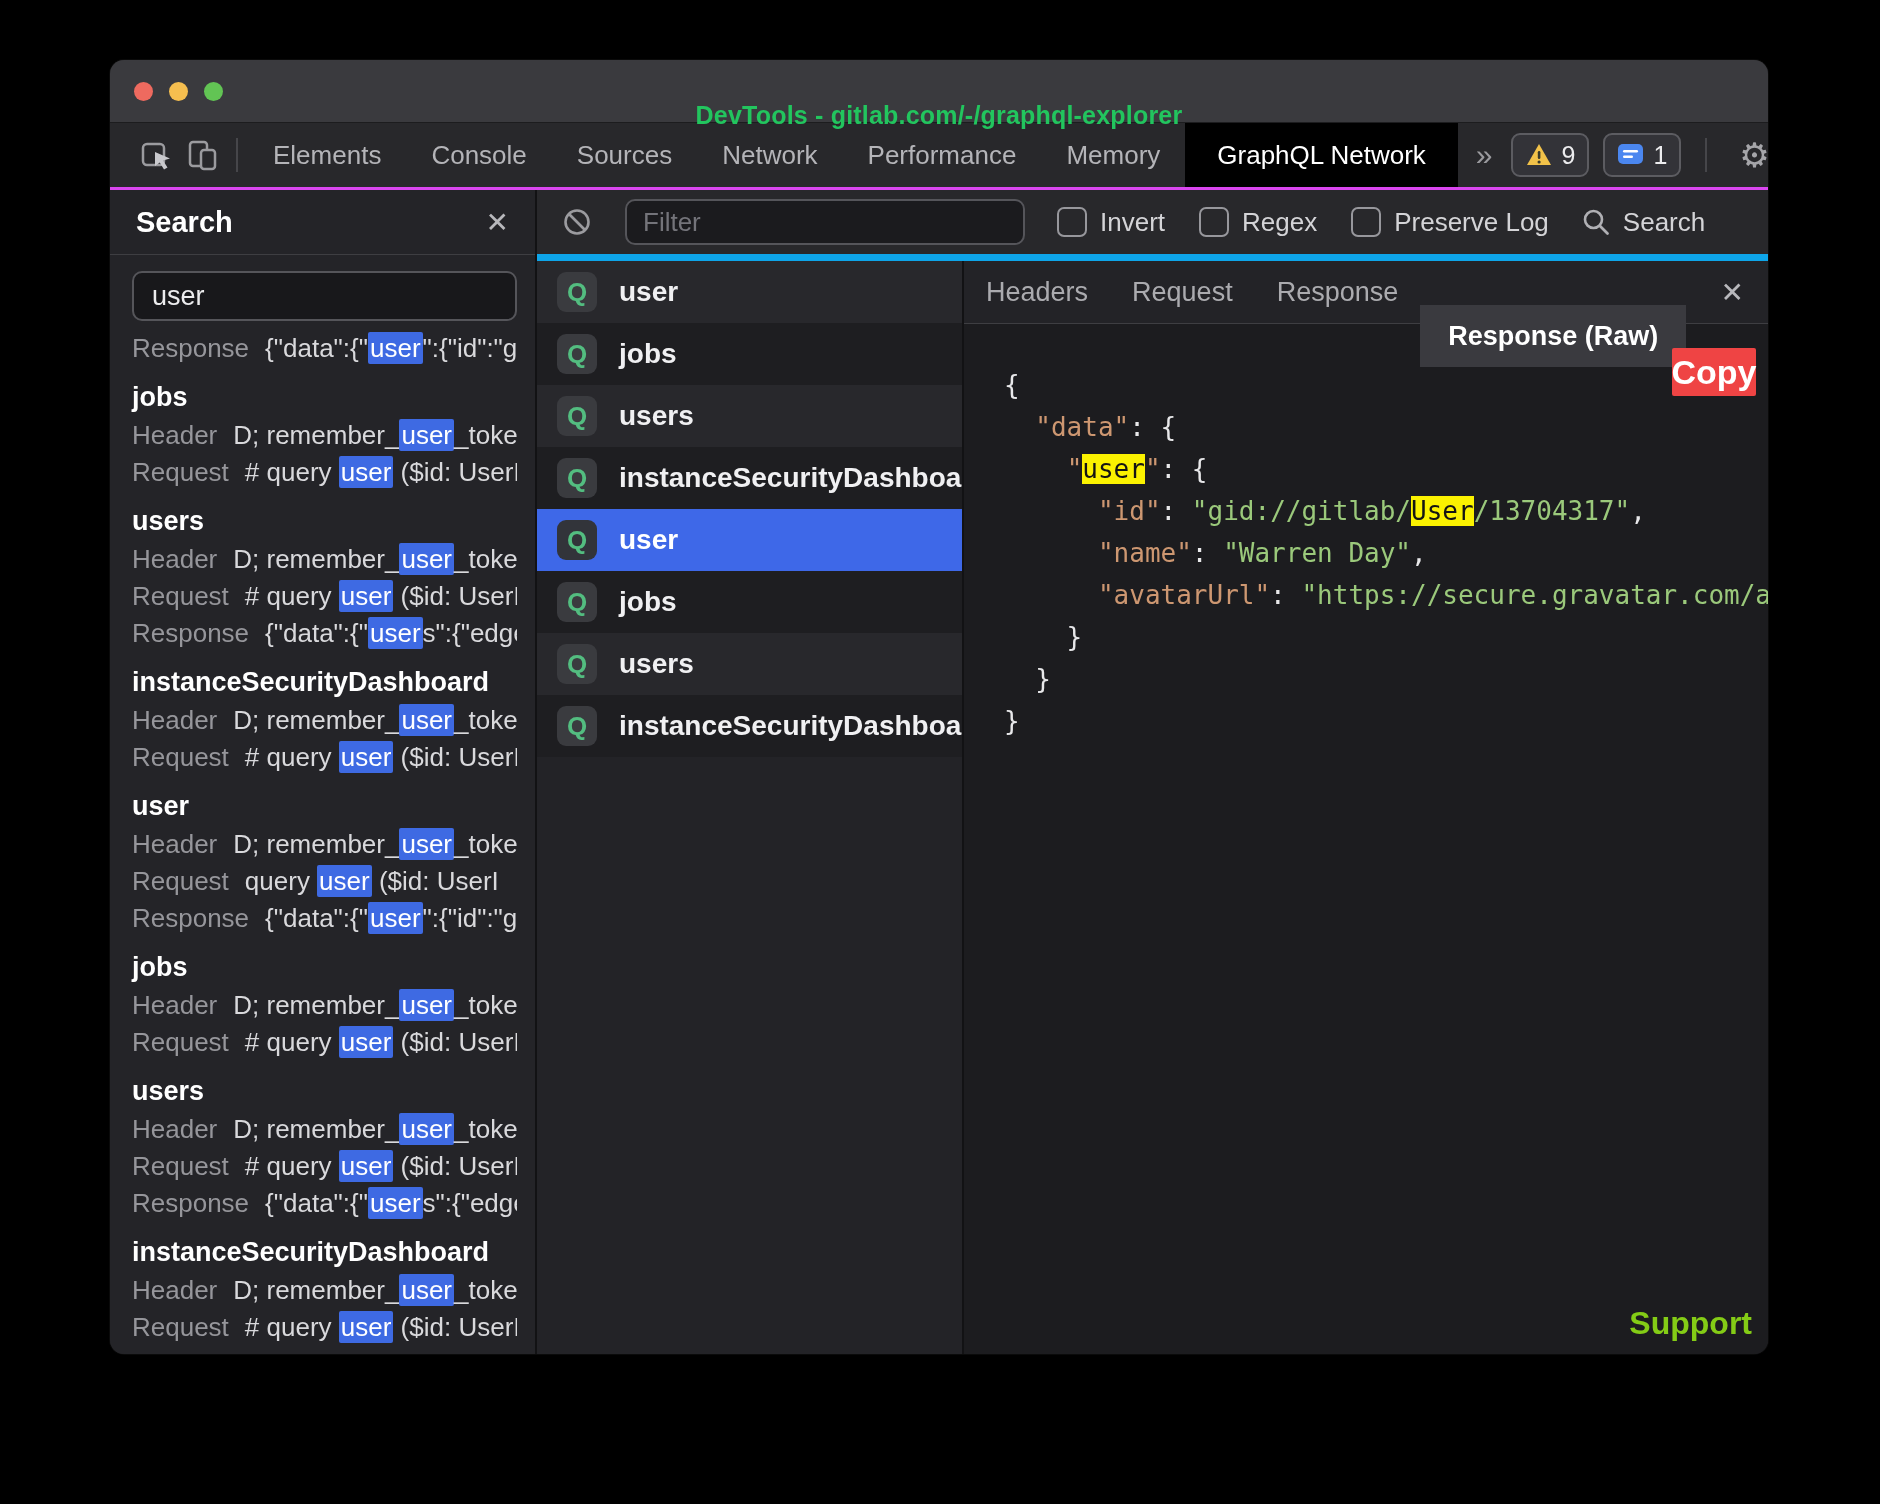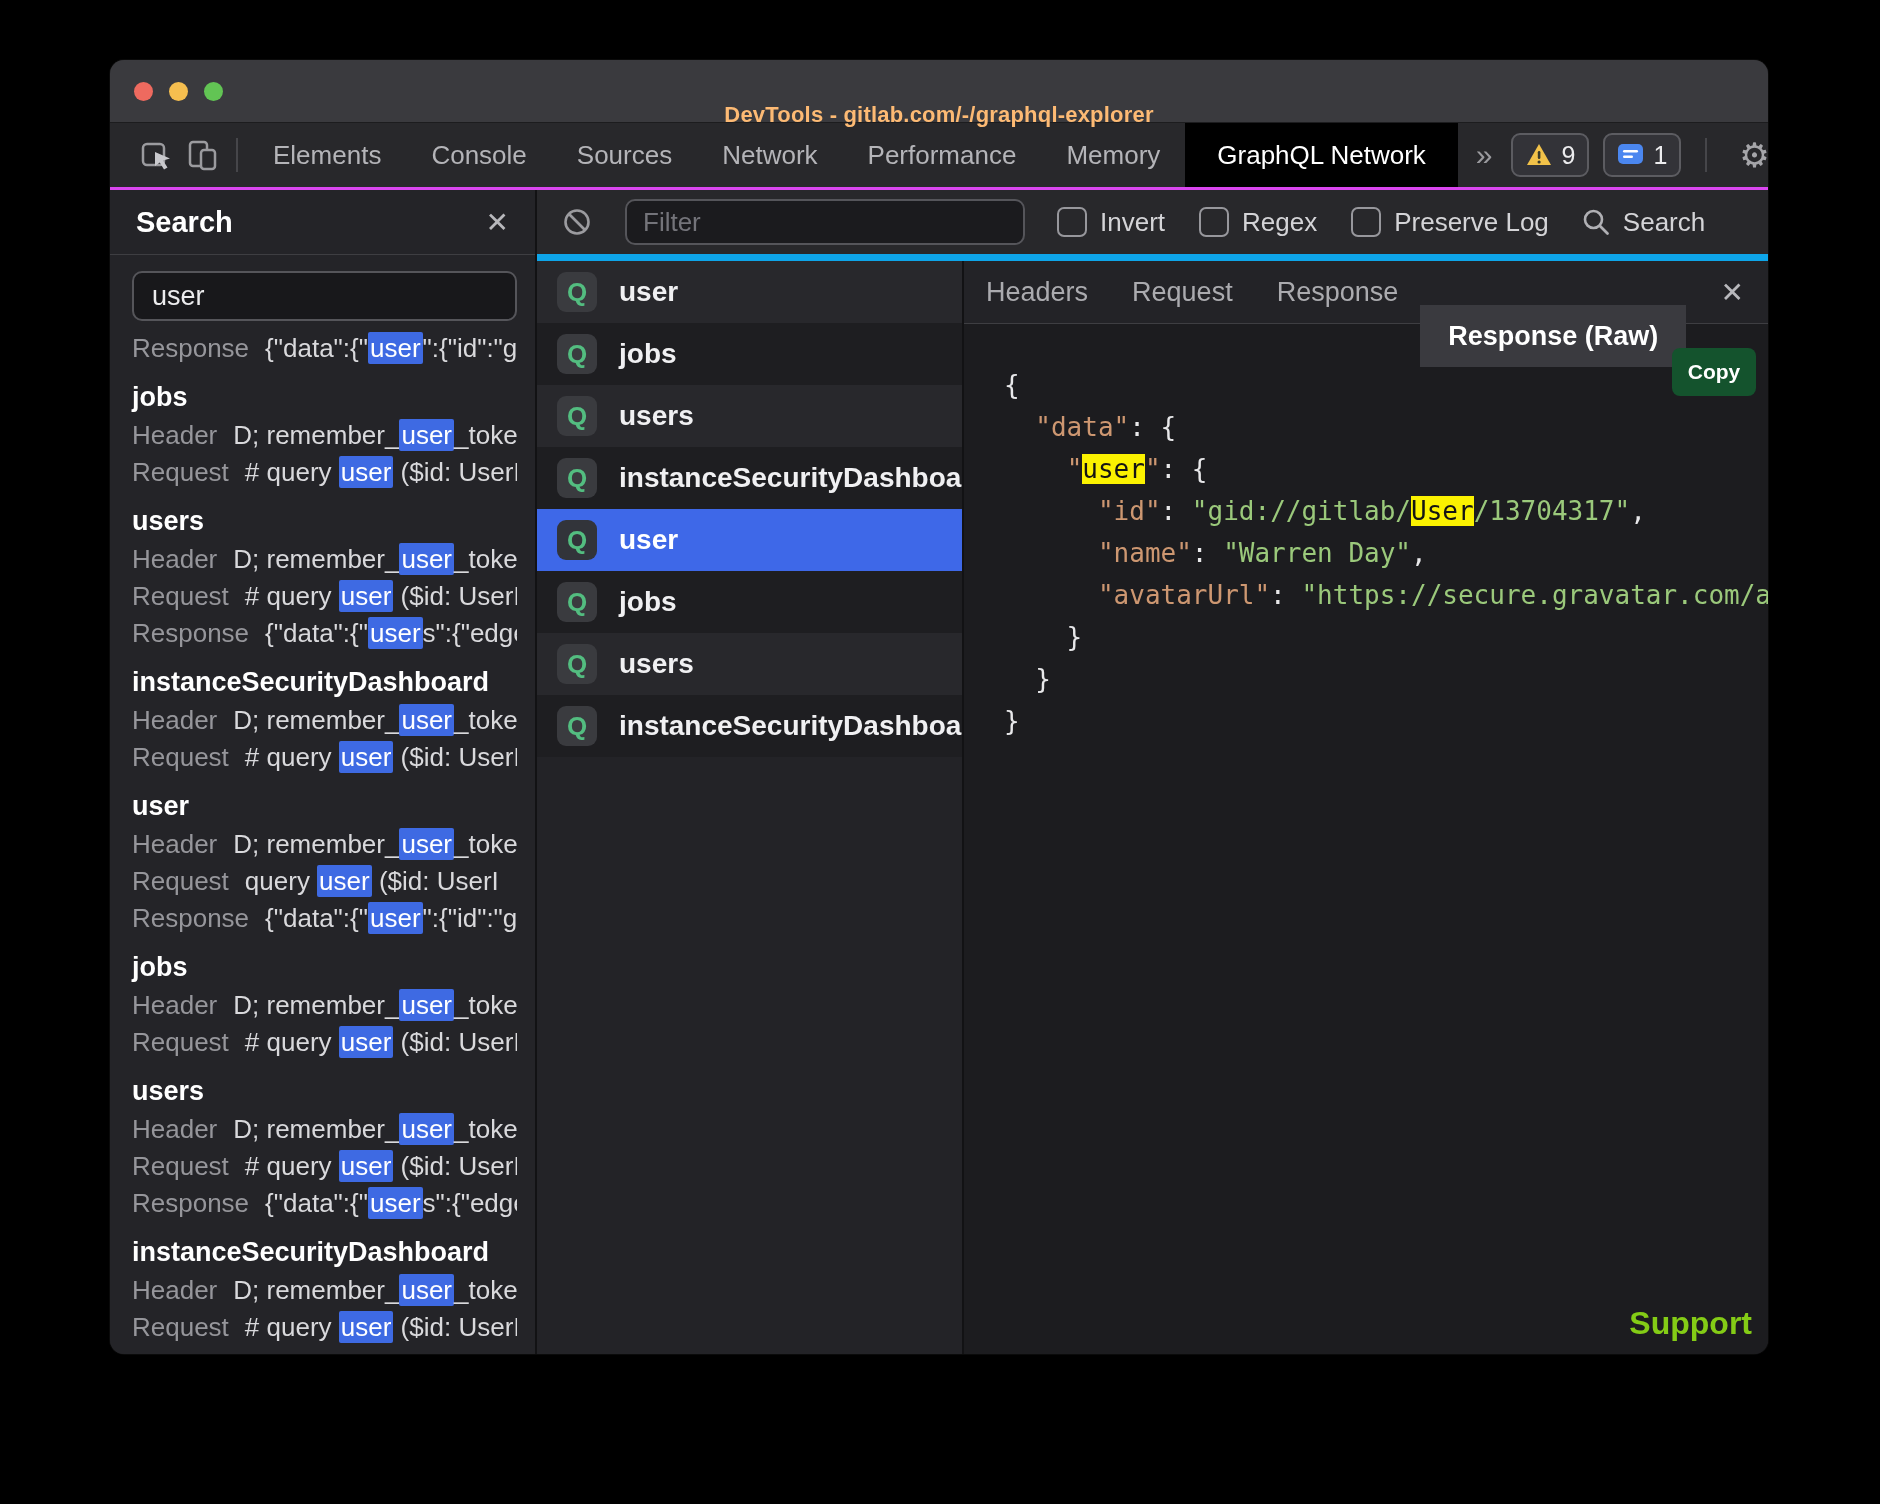--- a/index.html
+++ b/index.html
@@ -12,21 +12,21 @@
     position:absolute;left:110px;top:60px;width:1658px;height:1294px;
     border-radius:14px;overflow:hidden;background:#232326;
     display:flex;flex-direction:column;box-shadow:0 0 0 1px #0a0a0a;
   }
   
   .titlebar{height:62px;flex:none;background:#3a3a3e;position:relative;
     display:flex;align-items:center;justify-content:center;border-bottom:1px solid #1c1c1e;}
   .traffic{position:absolute;left:24px;top:0;height:100%;display:flex;align-items:center;gap:16px;}
   .light{width:19px;height:19px;border-radius:50%;}
   .light.red{background:#EE6A5F;} .light.yellow{background:#F5BE4F;} .light.green{background:#62C454;}
-  .title{font-size:22px;font-weight:700;color:#fdba74;letter-spacing:.2px;margin-top:48px;}
+  .title{font-size:25px;font-weight:700;color:#22c55e;letter-spacing:.2px;margin-top:48px;}
   
   .tabbar{height:64px;flex:none;background:#28282b;display:flex;align-items:center;
     border-bottom:3px solid #d946ef;padding-left:24px;}
   .tb-icon{width:46px;height:46px;display:flex;align-items:center;justify-content:center;flex:none;}
   .tb-sep{width:2px;height:34px;background:#46464a;margin:0 10px;flex:none;}
   .tabs-flow{display:flex;align-items:center;height:100%;}
   .tab{padding:0 25px;font-size:26px;color:#b4b4b8;height:100%;display:flex;align-items:center;white-space:nowrap;}
   .tab.black{background:#000;color:#fff;padding:0 32px;}
   .chevrons{font-size:30px;color:#9a9a9e;padding:0 18px;}
   .tb-right{margin-left:auto;display:flex;align-items:center;gap:14px;margin-right:22px;}
@@ -88,22 +88,22 @@
   .rp-tab.active{background:#3a3a3f;color:#fff;font-weight:700;padding:0 28px;margin-top:44px;}
   .rp-close{margin-left:auto;margin-right:24px;}
   .rp-body{flex:1;position:relative;overflow:hidden;}
   .json{margin:0;padding:40px 0 0 40px;font-family:"DejaVu Sans Mono",monospace;
     font-size:26px;line-height:42px;color:#e8e8ea;white-space:pre;overflow:hidden;}
   .json-line{white-space:pre;}
   .seg-p{color:#e8e8ea;}
   .seg-k{color:#CD9771;}
   .seg-s{color:#9BC97B;}
   .seg-hk,.seg-hs{background:#FBF200;color:#141414;}
-  .copy-btn{position:absolute;top:24px;right:12px;width:84px;height:48px;border-radius:8px;
-    background:#14532d;color:#fff;font-size:21px;font-weight:700;
+  .copy-btn{position:absolute;top:24px;right:12px;width:84px;height:48px;border-radius:2px;
+    background:#ef4444;color:#fff;font-size:34px;font-weight:700;
     display:flex;align-items:center;justify-content:center;}
   .support{position:absolute;right:16px;bottom:12px;color:#84cc16;font-size:32px;font-weight:700;}
   svg{display:block;}
 </style>
 </head>
 <body>
 
 <div class="window">
 
   <div class="titlebar">

